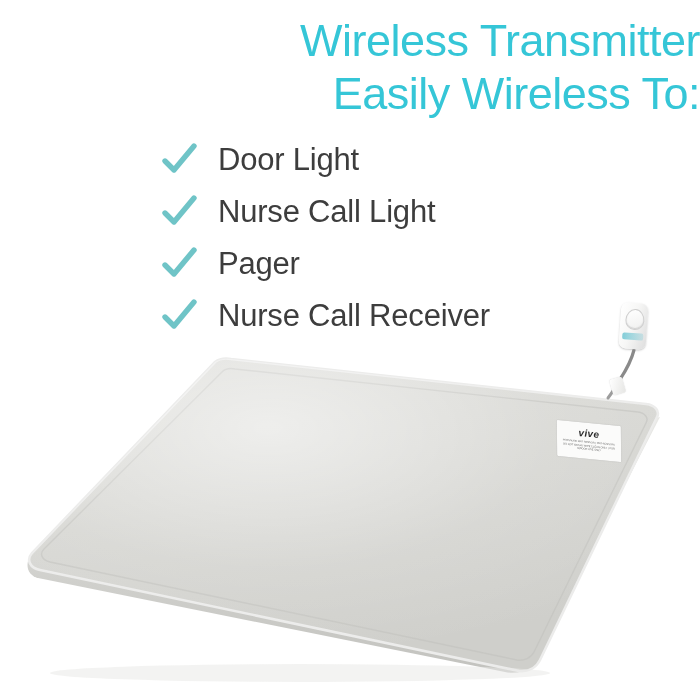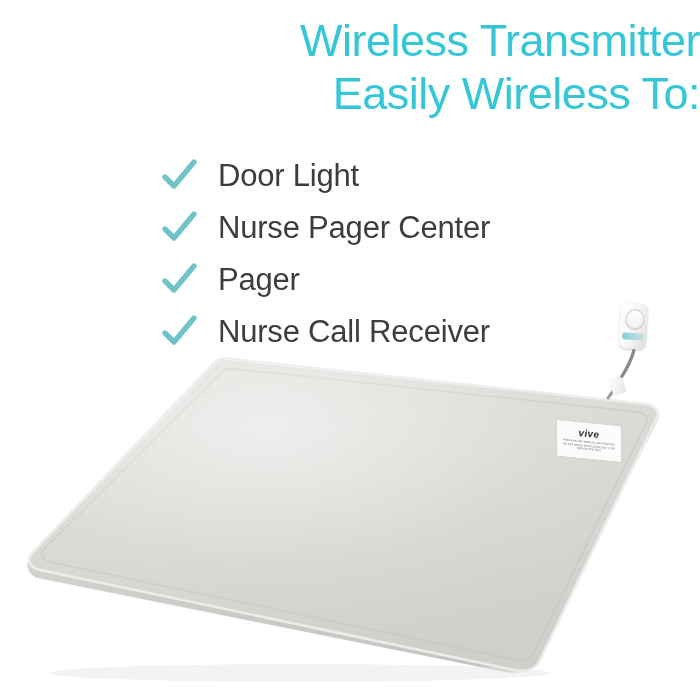--- a/index.html
+++ b/index.html
@@ -37,21 +37,21 @@
     letter-spacing: -0.5px;
     white-space: nowrap;
   }
   .headline .line {
     display: block;
   }
 
   
   .checklist {
     position: absolute;
-    top: 150px;
+    top: 134px;
     left: 160px;
     width: 470px;
   }
   .check-row {
     display: flex;
     align-items: center;
     height: 52px;
   }
   .check-icon {
     width: 40px;
@@ -192,21 +192,21 @@
       </span>
       <span class="check-label">Door Light</span>
     </div>
 
     <div class="check-row">
       <span class="check-icon">
         <svg width="40" height="36" viewBox="0 0 40 36">
           <path d="M5 20 L14 29 L34 5" fill="none" stroke="#6fc4c7" stroke-width="5.4" stroke-linecap="round" stroke-linejoin="round"></path>
         </svg>
       </span>
-      <span class="check-label">Nurse Pager Center</span>
+      <span class="check-label">Nurse Call Light</span>
     </div>
 
     <div class="check-row">
       <span class="check-icon">
         <svg width="40" height="36" viewBox="0 0 40 36">
           <path d="M5 20 L14 29 L34 5" fill="none" stroke="#6fc4c7" stroke-width="5.4" stroke-linecap="round" stroke-linejoin="round"></path>
         </svg>
       </span>
       <span class="check-label">Pager</span>
     </div>

